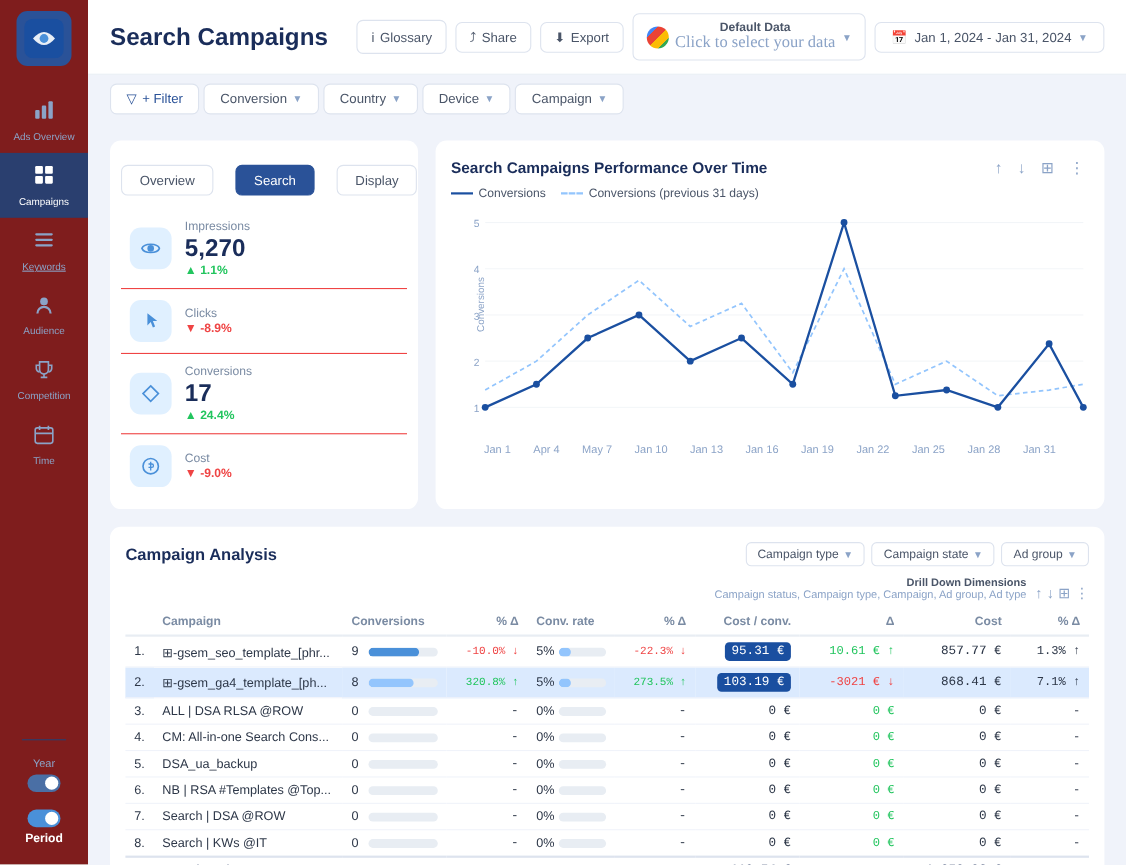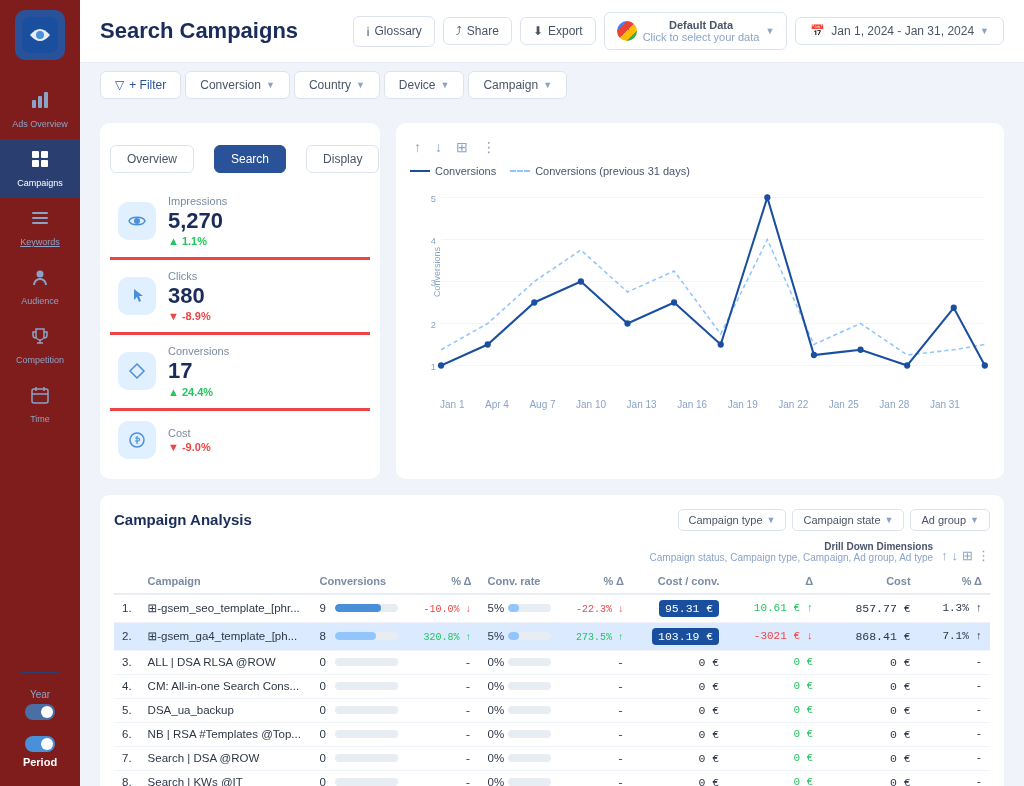--- a/index.html
+++ b/index.html
@@ -219,21 +219,21 @@
     .tab-btn.active {
       background: #2a5298;
       color: #fff;
       border-color: #2a5298;
     }
     .metric-card {
       display: flex;
       align-items: center;
       gap: 12px;
       padding: 10px 8px;
-      border-bottom: 3px solid #ef4444;
+      border-bottom: 1px solid #ef4444;
     }
     .metric-card:last-child { border-bottom: none; }
     .metric-icon {
       width: 38px;
       height: 38px;
       border-radius: 10px;
       background: #e8f0fe;
       display: flex;
       align-items: center;
       justify-content: center;
@@ -450,21 +450,21 @@
         <span>Share</span>
       </button>
       <button class="header-btn">
         <span>⬇</span>
         <span>Export</span>
       </button>
       <button class="datasource-btn">
         <div class="google-icon"></div>
         <div>
           <div style="font-weight:600;font-size:11px;">Default Data</div>
-          <div style="font-size:11px;color:#8ba3c7;">Click to select your data</div>
+          <div style="font-size:15px;color:#8ba3c7;font-family:Liberation Serif, serif;">Click to select your data</div>
         </div>
         <span class="chevron">▼</span>
       </button>
       <button class="date-btn">
         <span>📅</span>
         <span>Jan 1, 2024 - Jan 31, 2024</span>
         <span class="chevron">▼</span>
       </button>
     </div>
   </div>
@@ -518,21 +518,20 @@
         </div>
 
         <div class="metric-card">
           <div class="metric-icon" style="background:#e0f0ff;">
             <svg width="18" height="18" viewBox="0 0 18 18" fill="none">
               <path d="M6 2 L6 13 L9 10 L11 15 L13 14 L11 9 L15 9 Z" fill="#4a90d9"></path>
             </svg>
           </div>
           <div class="metric-info">
             <div class="metric-label">Clicks</div>
-            <div class="metric-value">380</div>
             <div class="metric-change negative">▼ -8.9%</div>
           </div>
         </div>
 
         <div class="metric-card">
           <div class="metric-icon" style="background:#e0f0ff;">
             <svg width="18" height="18" viewBox="0 0 18 18" fill="none">
               <path d="M9 2 L16 9 L9 16 L2 9 Z" stroke="#4a90d9" stroke-width="1.5" fill="none"></path>
             </svg>
           </div>
@@ -552,20 +551,21 @@
           </div>
           <div class="metric-info">
             <div class="metric-label">Cost</div>
             <div class="metric-change negative">▼ -9.0%</div>
           </div>
         </div>
       </div>
 
       <div class="chart-panel">
         <div class="chart-header">
+          <span class="chart-title">Search Campaigns Performance Over Time</span>
           <div class="chart-actions">
             <span class="chart-action-btn">↑</span>
             <span class="chart-action-btn">↓</span>
             <span class="chart-action-btn">⊞</span>
             <span class="chart-action-btn">⋮</span>
           </div>
         </div>
         <div class="chart-legend">
           <div class="legend-item">
             <div style="width:20px;height:2px;background:#1a4fa0;"></div>
@@ -611,21 +611,21 @@
             <circle cx="435" cy="155" r="3" fill="#1a4fa0"></circle>
             <circle cx="480" cy="170" r="3" fill="#1a4fa0"></circle>
             <circle cx="525" cy="115" r="3" fill="#1a4fa0"></circle>
             <circle cx="555" cy="170" r="3" fill="#1a4fa0"></circle>
           </svg>
           <div style="position:absolute;left:2px;top:50%;transform:rotate(-90deg) translateX(50%);font-size:9px;color:#8ba3c7;white-space:nowrap;">Conversions</div>
         </div>
         <div class="x-labels">
           <span>Jan 1</span>
           <span>Apr 4</span>
-          <span>Aug 7</span>
+          <span>May 7</span>
           <span>Jan 10</span>
           <span>Jan 13</span>
           <span>Jan 16</span>
           <span>Jan 19</span>
           <span>Jan 22</span>
           <span>Jan 25</span>
           <span>Jan 28</span>
           <span>Jan 31</span>
         </div>
       </div>

